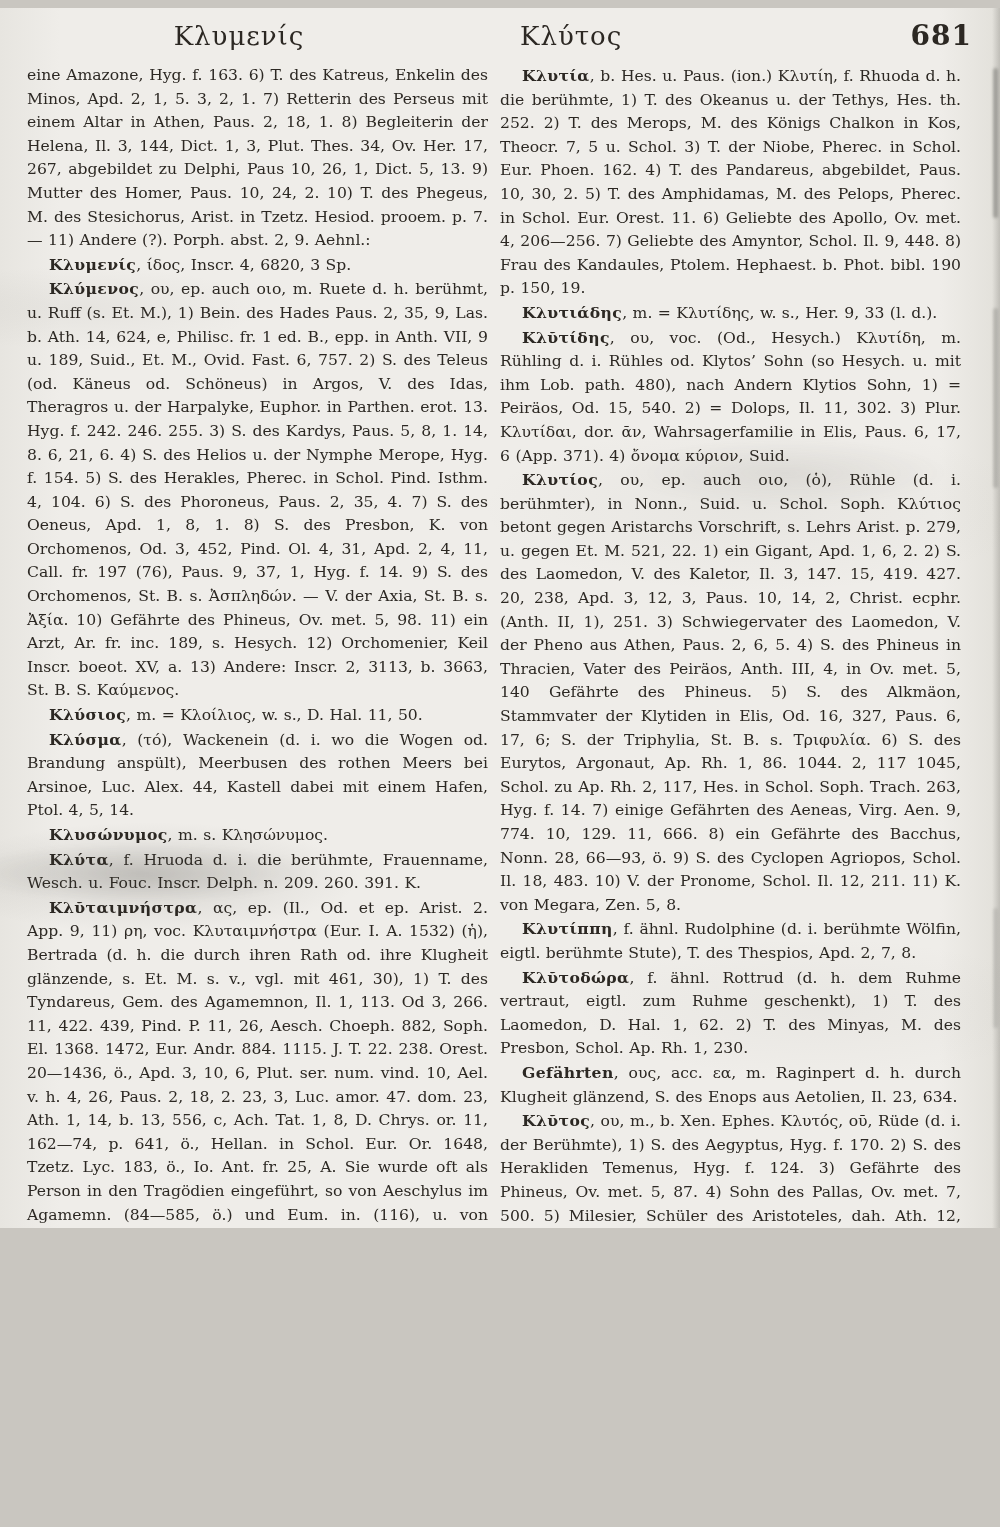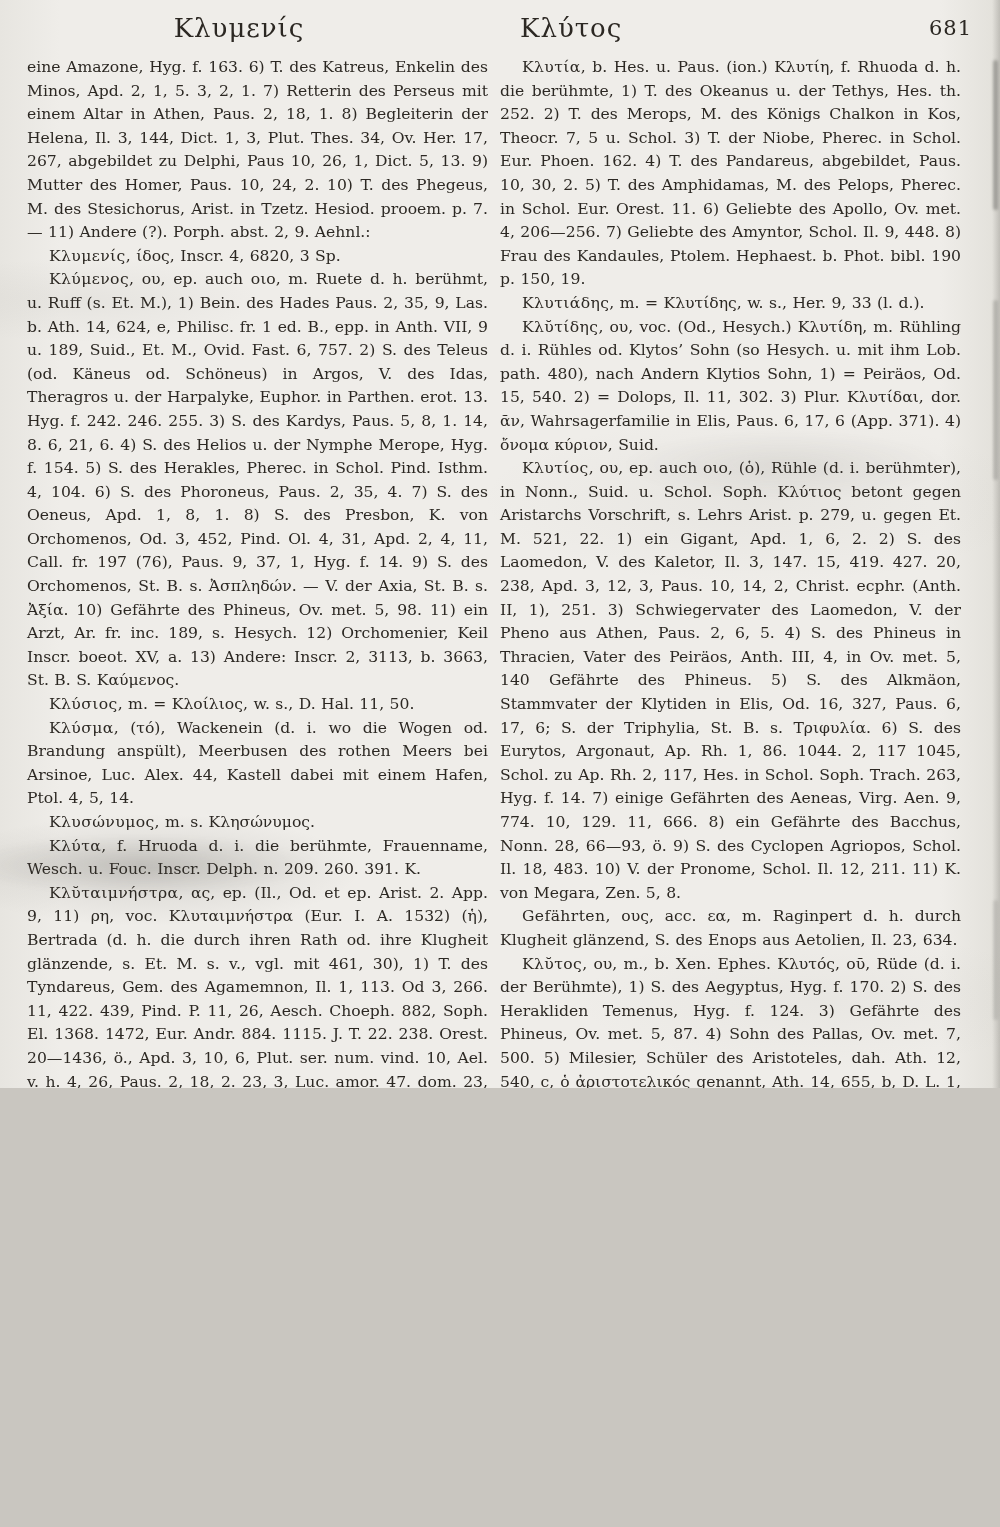--- a/index.html
+++ b/index.html
@@ -1,19 +1,19 @@
 <!DOCTYPE html>
 <html><head>
 <meta charset="utf-8">
 <style>
   html,body{margin:0;padding:0;background:#c9c6c0;}
   .page{
     position:relative;
-    width:1000px;height:1088px;
-    margin:0 auto;
+    width:1000px;height:1220px;
+    margin:8px auto;
     background:
       radial-gradient(ellipse 300px 80px at 150px 870px, rgba(90,88,82,0.16), rgba(90,88,82,0) 70%),
       radial-gradient(ellipse 260px 60px at 80px 300px, rgba(120,118,110,0.08), rgba(120,118,110,0) 70%),
       radial-gradient(ellipse 400px 120px at 760px 500px, rgba(130,128,120,0.07), rgba(130,128,120,0) 70%),
       radial-gradient(ellipse 350px 100px at 820px 1000px, rgba(130,128,120,0.06), rgba(130,128,120,0) 70%),
       linear-gradient(90deg, #e7e5e0 0%, #efede9 6%, #efede9 94%, #e2e0da 100%),
       #eeece8;
     overflow:hidden;
     font-family:"DejaVu Serif","Liberation Serif",serif;
     color:#2c2823;
@@ -30,34 +30,34 @@
     position:absolute;border-radius:50%;
     background:radial-gradient(closest-side, rgba(80,78,72,0.18), rgba(80,78,72,0));
     filter:blur(2px);
   }
   .running-head{
     position:absolute;top:8px;left:0;width:100%;height:40px;
     font-size:26px;line-height:40px;
   }
   .head-left{position:absolute;left:0;width:478px;text-align:center;letter-spacing:1px;}
   .head-right{position:absolute;left:520px;width:400px;letter-spacing:1px;}
-  .page-num{position:absolute;right:28px;top:0;font-size:21px;font-weight:normal;letter-spacing:1px;text-align:right;}
+  .page-num{position:absolute;right:28px;top:0;font-size:28px;font-weight:bold;letter-spacing:1px;text-align:right;}
   .columns{
     position:absolute;top:56px;left:27px;width:946px;
     display:flex;gap:12px;
   }
   .col{
     width:461px;
     font-size:15.6px;line-height:23.6px;
     text-align:justify;
     word-spacing:0.5px;
   }
   .entry{margin:0;text-indent:22px;}
   .entry.cont{text-indent:0;}
-  .hw{font-weight:normal;letter-spacing:0.4px;}
+  .hw{font-weight:bold;letter-spacing:0.4px;}
 </style>
 </head>
 <body>
 
 <div class="page">
 
   <div class="running-head">
     <span class="head-left">Κλυμενίς</span>
     <span class="head-right">Κλύτος</span>
     <span class="page-num">681</span>
@@ -72,20 +72,22 @@
         <p class="entry"><b class="hw">Κλύσμα</b><span>, (τό), Wackenein (d. i. wo die Wogen od. Brandung anspült), Meerbusen des rothen Meers bei Arsinoe, Luc. Alex. 44, Kastell dabei mit einem Hafen, Ptol. 4, 5, 14.</span></p>
         <p class="entry"><b class="hw">Κλυσώνυμος</b><span>, m. s. Κλησώνυμος.</span></p>
         <p class="entry"><b class="hw">Κλύτα</b><span>, f. Hruoda d. i. die berühmte, Frauenname, Wesch. u. Fouc. Inscr. Delph. n. 209. 260. 391. K.</span></p>
         <p class="entry"><b class="hw">Κλῠταιμνήστρα</b><span>, ας, ep. (Il., Od. et ep. Arist. 2. App. 9, 11) ρη, voc. Κλυταιμνήστρα (Eur. I. A. 1532) (ἡ), Bertrada (d. h. die durch ihren Rath od. ihre Klugheit glänzende, s. Et. M. s. v., vgl. mit 461, 30), 1) T. des Tyndareus, Gem. des Agamemnon, Il. 1, 113. Od 3, 266. 11, 422. 439, Pind. P. 11, 26, Aesch. Choeph. 882, Soph. El. 1368. 1472, Eur. Andr. 884. 1115. J. T. 22. 238. Orest. 20—1436, ö., Apd. 3, 10, 6, Plut. ser. num. vind. 10, Ael. v. h. 4, 26, Paus. 2, 18, 2. 23, 3, Luc. amor. 47. dom. 23, Ath. 1, 14, b. 13, 556, c, Ach. Tat. 1, 8, D. Chrys. or. 11, 162—74, p. 641, ö., Hellan. in Schol. Eur. Or. 1648, Tzetz. Lyc. 183, ö., Io. Ant. fr. 25, A. Sie wurde oft als Person in den Tragödien eingeführt, so von Aeschylus im Agamemn. (84—585, ö.) und Eum. in. (116), u. von Euripides in der Electra (9—657), in I A. (50—963), u. in Tänzen dargestellt, Luc. salt. 43. so wie in Reden behandelt, Anon. vit. Isocr., Quint. 2, 17, 4, Philod. rhet. 1, 4, u. in Statuen abgebildet, Paus. 3, 19, 6. Ihr Grab, Paus. 2, 16, 7, Eur. Or. 114—1321, ö. 2) M. des Philoneos, Antiph. 1, 17. 3) Name des Dichters Nikostratos, D. L. 4, 3, n. 4.</span></p>
       </div>
     <div class="col" id="col-right">
         <p class="entry"><b class="hw">Κλυτία</b><span>, b. Hes. u. Paus. (ion.) Κλυτίη, f. Rhuoda d. h. die berühmte, 1) T. des Okeanus u. der Tethys, Hes. th. 252. 2) T. des Merops, M. des Königs Chalkon in Kos, Theocr. 7, 5 u. Schol. 3) T. der Niobe, Pherec. in Schol. Eur. Phoen. 162. 4) T. des Pandareus, abgebildet, Paus. 10, 30, 2. 5) T. des Amphidamas, M. des Pelops, Pherec. in Schol. Eur. Orest. 11. 6) Geliebte des Apollo, Ov. met. 4, 206—256. 7) Geliebte des Amyntor, Schol. Il. 9, 448. 8) Frau des Kandaules, Ptolem. Hephaest. b. Phot. bibl. 190 p. 150, 19.</span></p>
         <p class="entry"><b class="hw">Κλυτιάδης</b><span>, m. = Κλυτίδης, w. s., Her. 9, 33 (l. d.).</span></p>
         <p class="entry"><b class="hw">Κλῠτίδης</b><span>, ου, voc. (Od., Hesych.) Κλυτίδη, m. Rühling d. i. Rühles od. Klytos’ Sohn (so Hesych. u. mit ihm Lob. path. 480), nach Andern Klytios Sohn, 1) = Peiräos, Od. 15, 540. 2) = Dolops, Il. 11, 302. 3) Plur. Κλυτίδαι, dor. ᾶν, Wahrsagerfamilie in Elis, Paus. 6, 17, 6 (App. 371). 4) ὄνομα κύριον, Suid.</span></p>
         <p class="entry"><b class="hw">Κλυτίος</b><span>, ου, ep. auch οιο, (ὁ), Rühle (d. i. berühmter), in Nonn., Suid. u. Schol. Soph. Κλύτιος betont gegen Aristarchs Vorschrift, s. Lehrs Arist. p. 279, u. gegen Et. M. 521, 22. 1) ein Gigant, Apd. 1, 6, 2. 2) S. des Laomedon, V. des Kaletor, Il. 3, 147. 15, 419. 427. 20, 238, Apd. 3, 12, 3, Paus. 10, 14, 2, Christ. ecphr. (Anth. II, 1), 251. 3) Schwiegervater des Laomedon, V. der Pheno aus Athen, Paus. 2, 6, 5. 4) S. des Phineus in Thracien, Vater des Peiräos, Anth. III, 4, in Ov. met. 5, 140 Gefährte des Phineus. 5) S. des Alkmäon, Stammvater der Klytiden in Elis, Od. 16, 327, Paus. 6, 17, 6; S. der Triphylia, St. B. s. Τριφυλία. 6) S. des Eurytos, Argonaut, Ap. Rh. 1, 86. 1044. 2, 117 1045, Schol. zu Ap. Rh. 2, 117, Hes. in Schol. Soph. Trach. 263, Hyg. f. 14. 7) einige Gefährten des Aeneas, Virg. Aen. 9, 774. 10, 129. 11, 666. 8) ein Gefährte des Bacchus, Nonn. 28, 66—93, ö. 9) S. des Cyclopen Agriopos, Schol. Il. 18, 483. 10) V. der Pronome, Schol. Il. 12, 211. 11) K. von Megara, Zen. 5, 8.</span></p>
+        <p class="entry"><b class="hw">Κλυτίππη</b><span>, f. ähnl. Rudolphine (d. i. berühmte Wölfin, eigtl. berühmte Stute), T. des Thespios, Apd. 2, 7, 8.</span></p>
+        <p class="entry"><b class="hw">Κλῠτοδώρα</b><span>, f. ähnl. Rottrud (d. h. dem Ruhme vertraut, eigtl. zum Ruhme geschenkt), 1) T. des Laomedon, D. Hal. 1, 62. 2) T. des Minyas, M. des Presbon, Schol. Ap. Rh. 1, 230.</span></p>
         <p class="entry"><b class="hw">Gefährten</b><span>, ους, acc. εα, m. Raginpert d. h. durch Klugheit glänzend, S. des Enops aus Aetolien, Il. 23, 634.</span></p>
         <p class="entry"><b class="hw">Κλῠτος</b><span>, ου, m., b. Xen. Ephes. Κλυτός, οῦ, Rüde (d. i. der Berühmte), 1) S. des Aegyptus, Hyg. f. 170. 2) S. des Herakliden Temenus, Hyg. f. 124. 3) Gefährte des Phineus, Ov. met. 5, 87. 4) Sohn des Pallas, Ov. met. 7, 500. 5) Milesier, Schüler des Aristoteles, dah. Ath. 12, 540, c, ὁ ἀριστοτελικός genannt, Ath. 14, 655, b, D. L. 1, 1, n. 3. 6) Anderer, Xen. Ephes. 5, 5.</span></p>
       </div>
   </div>
 
   <div class="smudge" style="left:-40px;top:835px;width:360px;height:60px;"></div>
   <div class="smudge" style="left:620px;top:430px;width:330px;height:70px;opacity:.5;"></div>
   <div class="edge-shadow"></div>
   <div class="edge-mark" style="top:60px;height:150px;"></div>
   <div class="edge-mark" style="top:300px;height:180px;opacity:.6;"></div>

